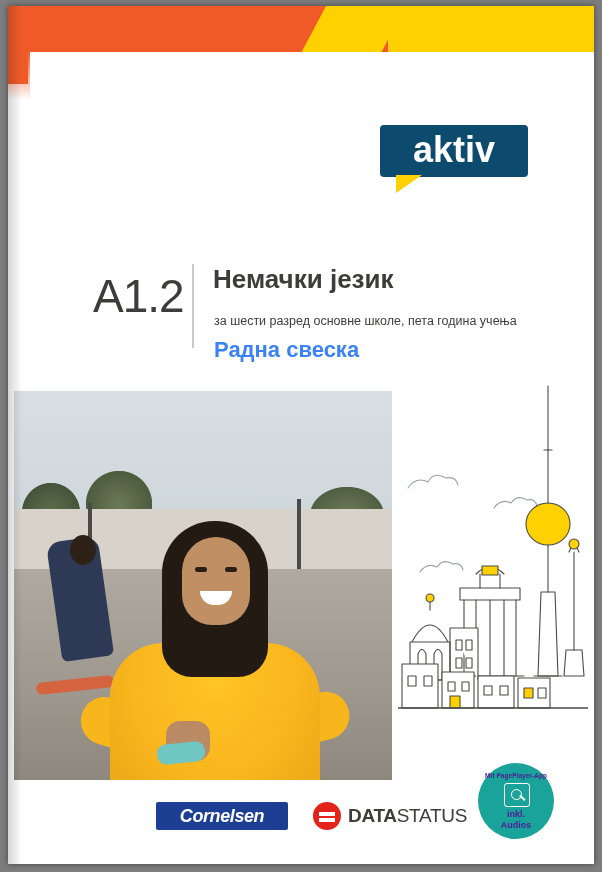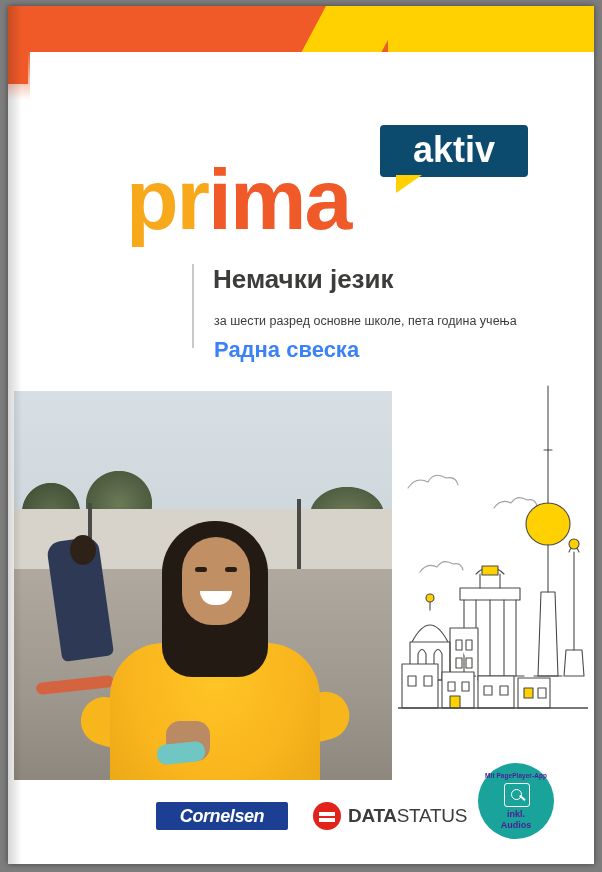--- a/index.html
+++ b/index.html
@@ -406,24 +406,22 @@
     <div class="band-orange-left"></div>
     <div class="band-orange-fade"></div>
 
     <div class="title-area">
 
       <div class="aktiv-bubble">
         <div class="aktiv-text">aktiv</div>
         <div class="tail"></div>
       </div>
 
-      <div class="logo">
-        <span class="p">p</span><span class="r">r</span><span class="i">i</span><span class="m">m</span><span class="a">a</span>
-      </div>
-
+
+      <div class="level">A1.2</div>
       <div class="divider"></div>
       <div class="subject">Немачки језик</div>
       <div class="sub-line-2">за шести разред основне школе, пета година учења</div>
       <div class="workbook">Радна свеска</div>
     </div>
 
     <div class="photo">
       <div class="sky"></div>
       <div class="tree-l"></div>
       <div class="tree-m"></div>

